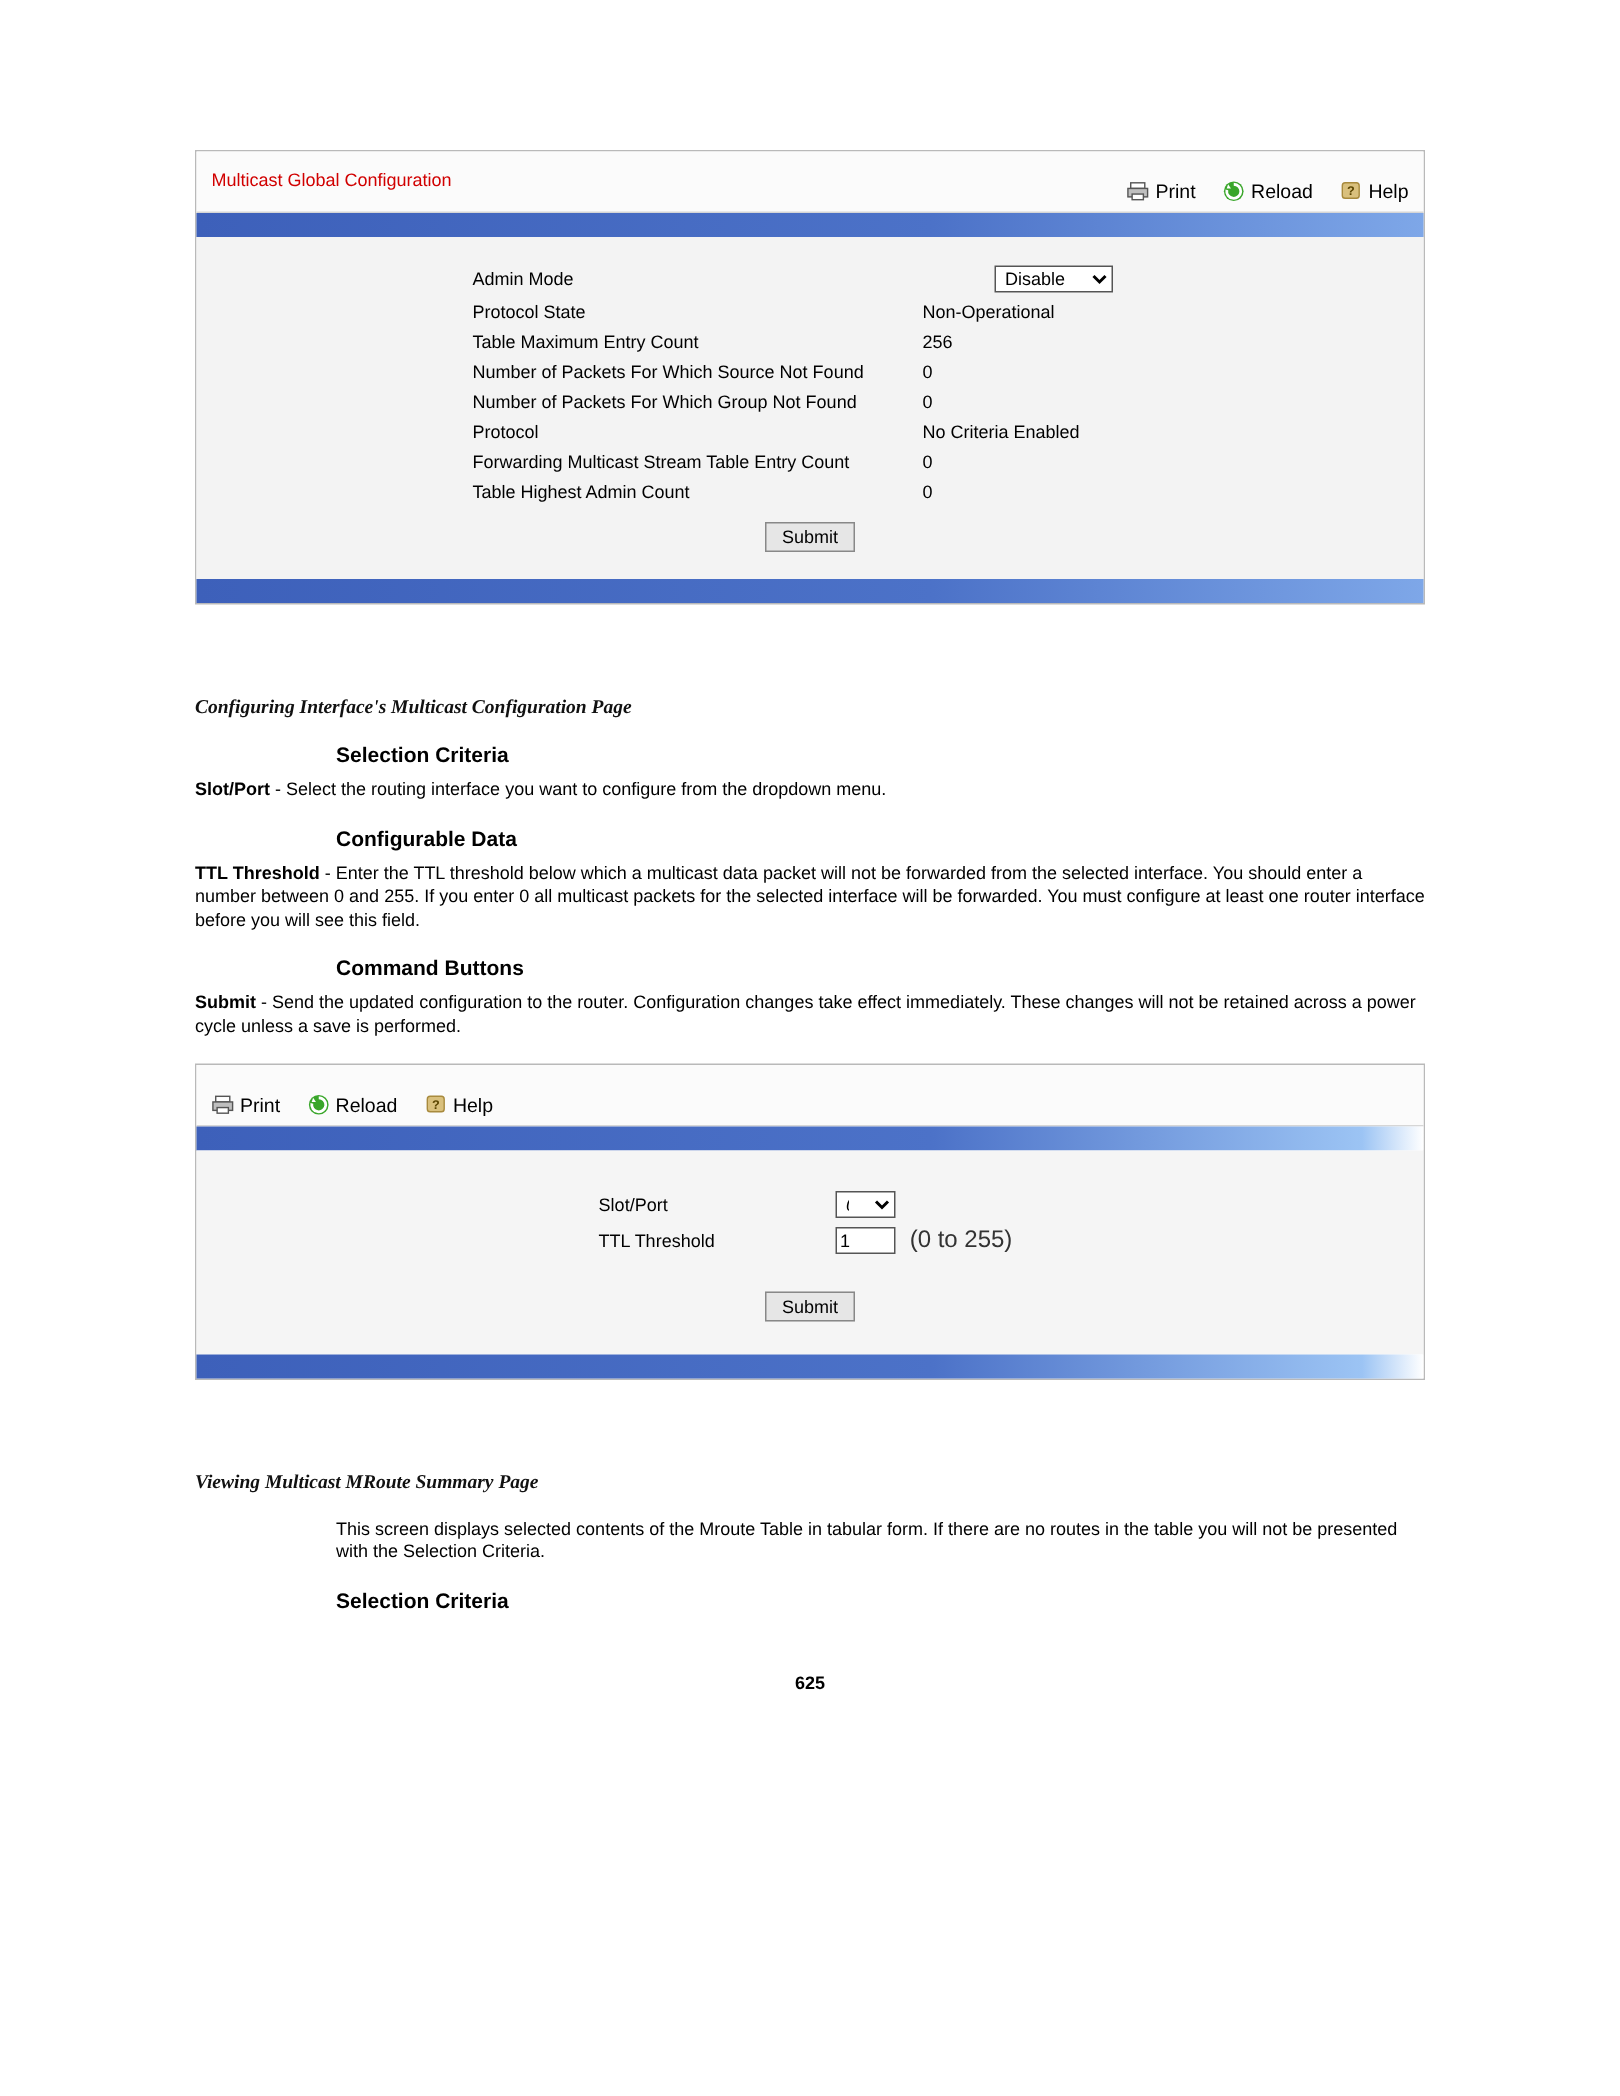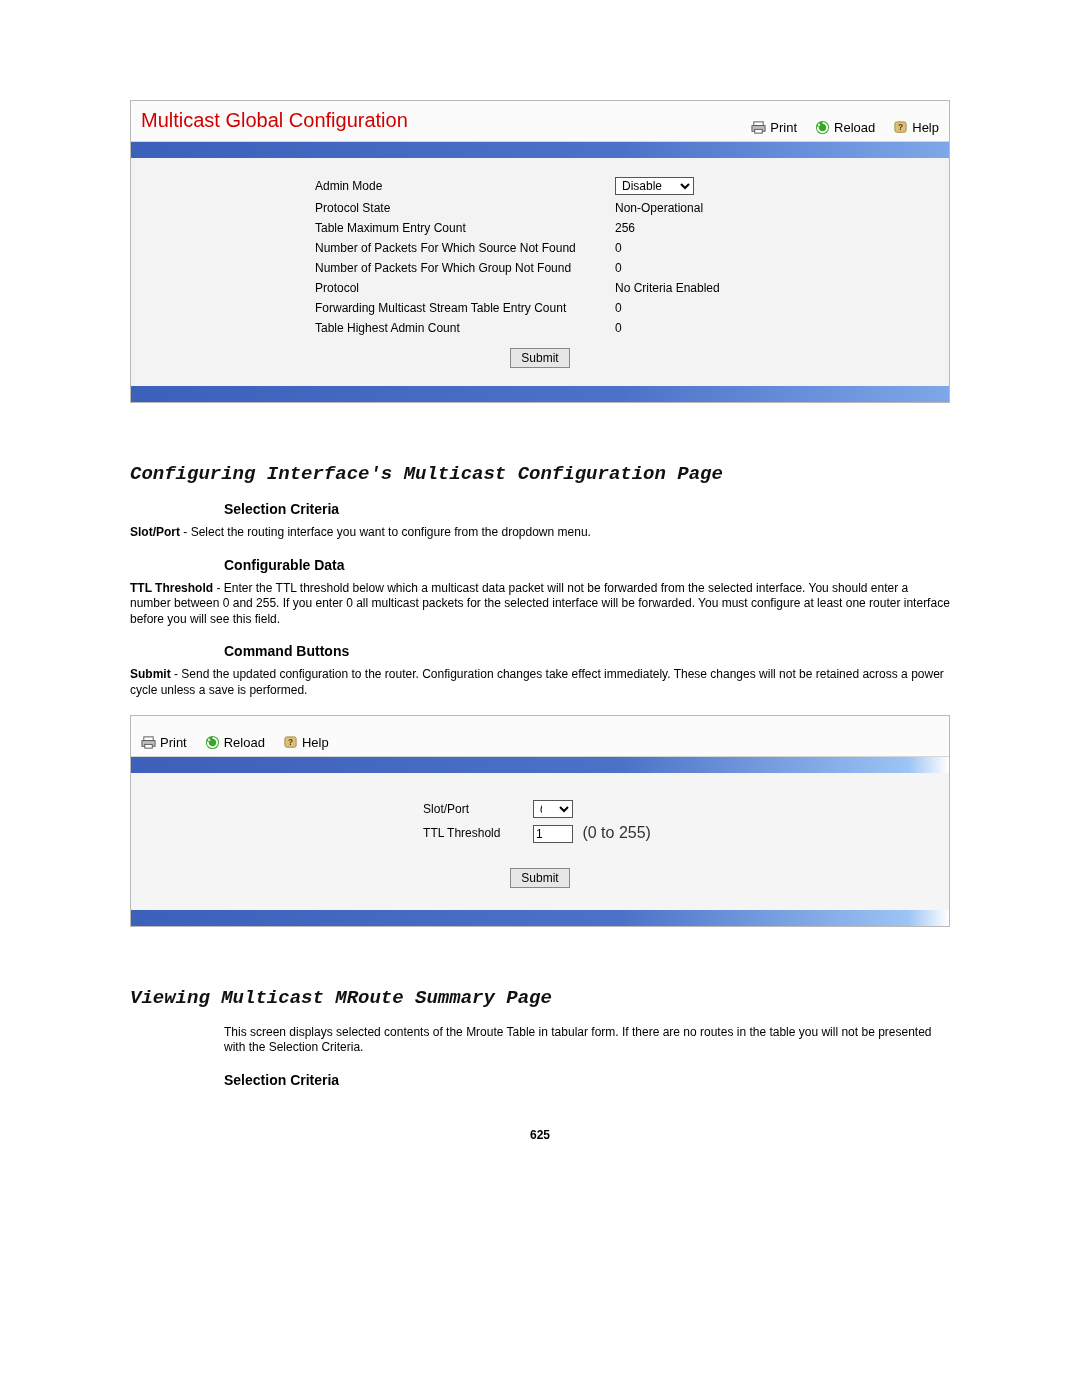--- a/index.html
+++ b/index.html
@@ -22,21 +22,21 @@
   .panel-header {
     display: flex;
     align-items: center;
     padding: 4px 10px 6px 10px;
     background: #fbfbfb;
     border-bottom: 1px solid #d6d6d6;
   }
   .panel-title {
     color: #d10000;
     font-family: Verdana, Geneva, sans-serif;
-    font-size: 20px;
+    font-size: 12px;
     flex: 1 1 auto;
   }
   .panel-actions {
     display: flex;
     gap: 18px;
     font-family: Tahoma, Verdana, sans-serif;
     font-size: 13px;
     color: #000;
     margin-top: 15px;
   }
@@ -81,20 +81,21 @@
   .kv-table.small .label-cell { min-width: 110px; text-align: left; }
   .kv-table.small .value-cell { min-width: auto; }
 
   .retro-select, .retro-input {
     font-family: Tahoma, Verdana, sans-serif;
     font-size: 12px;
     border: 1px solid #555;
     background: #fff;
     padding: 0 2px;
     height: 18px;
+    margin-left: 48px;
   }
   .retro-select { padding-right: 14px; }
   .retro-input { width: 40px; }
 
   .retro-button {
     display: block;
     margin: 10px auto 4px auto;
     font-family: Tahoma, Verdana, sans-serif;
     font-size: 12px;
     background: #e6e6e6;
@@ -105,24 +106,24 @@
 
   .range-hint {
     font-family: Tahoma, Verdana, sans-serif;
     font-size: 16px;
     color: #333;
     margin-left: 6px;
   }
 
   
   h2.section-heading {
-    font-family: Liberation Mono, monospace;
+    font-family: Liberation Serif, serif;
     font-style: italic;
     font-weight: bold;
-    font-size: 19px;
+    font-size: 13px;
     color: #111;
     margin: 10px 0 16px 0;
   }
   .subheading {
     font-weight: bold;
     font-size: 14px;
     margin: 0 0 8px 94px;
   }
   p.body-text {
     font-size: 12px;

